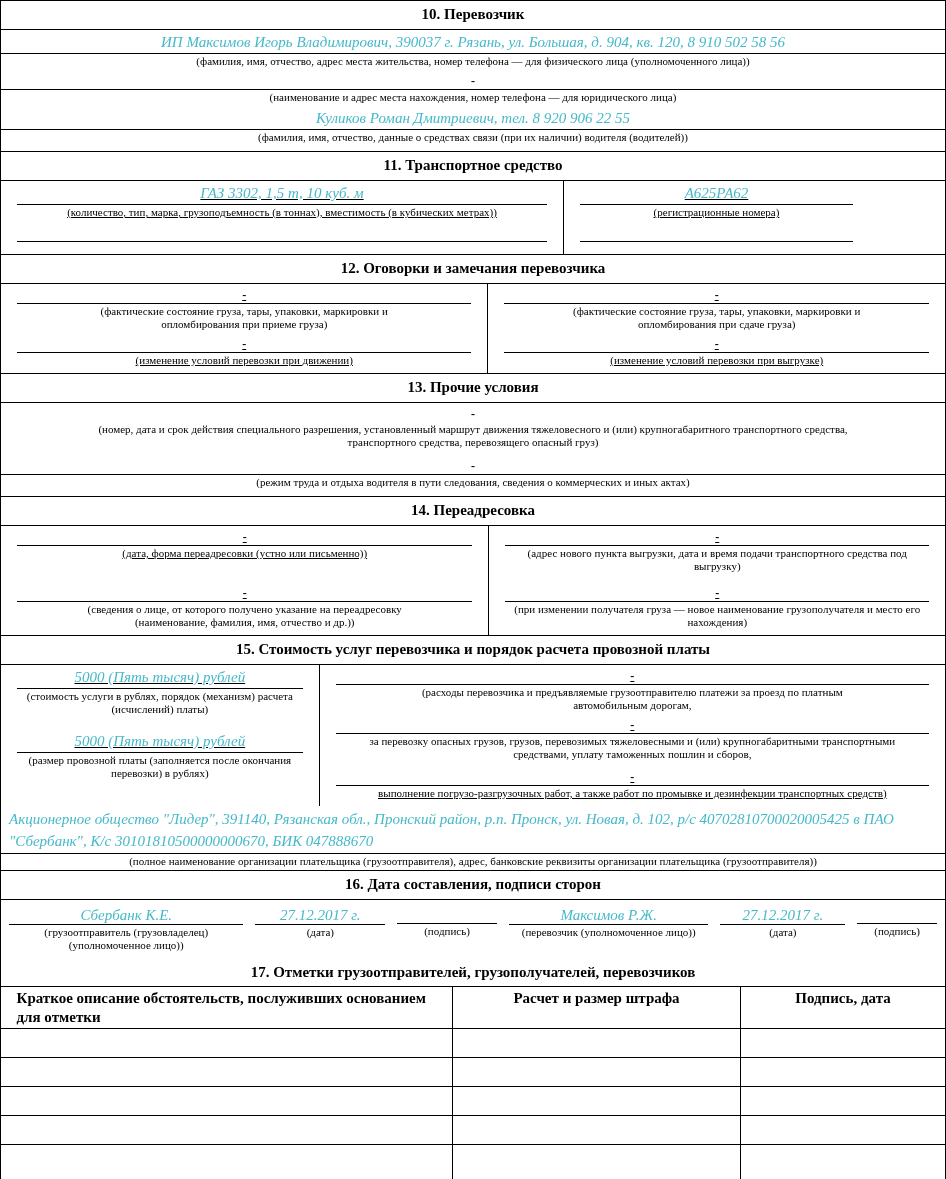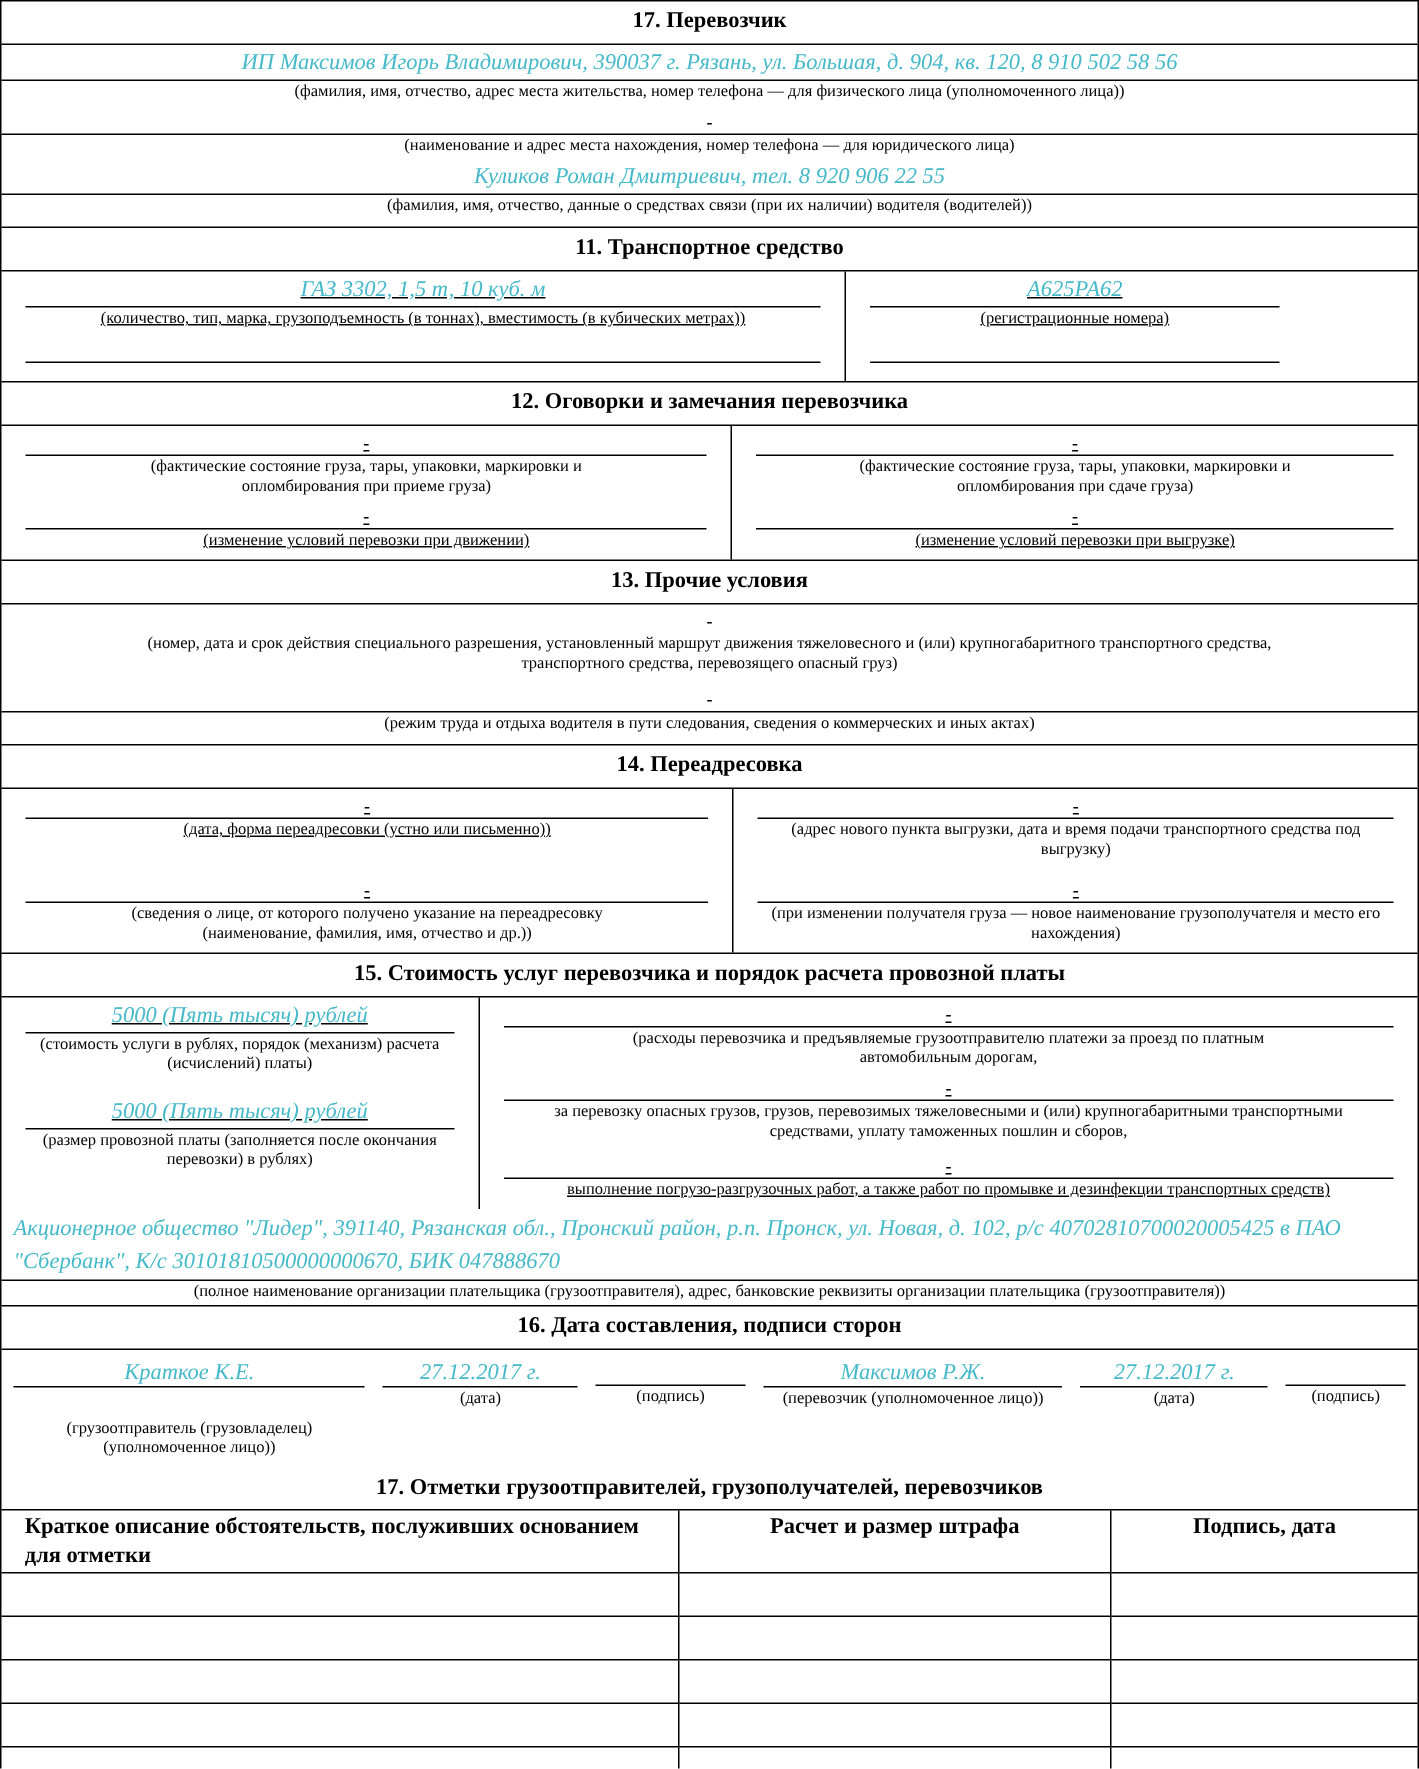--- a/index.html
+++ b/index.html
@@ -56,21 +56,21 @@
 
   .mh46 { min-height: 46px; }
   .mh49 { min-height: 49px; }
   .mh52 { min-height: 52px; }
   .mh56 { min-height: 56px; }
   .mh62 { min-height: 64px; }
 
   .w330 { max-width: 340px; } .w370 { max-width: 380px; }
   .w400 { max-width: 420px; } .w460 { max-width: 470px; }
   .w560 { max-width: 570px; } .w290 { max-width: 300px; }
-  .w800 { max-width: 820px; } .w220 { max-width: 225px; margin-top: 20px; }
+  .w800 { max-width: 820px; } .w220 { max-width: 225px; }
 
   
   .full .value { margin: 0; }
 
   
   .payer-value {
     font-style: italic; color: var(--accent);
     font-size: 15px; line-height: 22px; text-align: left;
     padding: 2px 8px 1px; border-bottom: 1px solid var(--bd);
   }
@@ -98,21 +98,21 @@
   .thead-cell .cap-inner { max-width: 420px; }
   .r-norm { height: 29px; }
   .r-big  { height: 56px; }
   .t17 .thead-cell { min-height: 42px; }
 </style>
 </head>
 <body>
 
 <div class="form">
 
-  <div class="sec-header">17. Перевозчик</div>
+  <div class="sec-header">10. Перевозчик</div>
   <div class="sec-body">
     <div class="field full">
       <div class="value">ИП Максимов Игорь Владимирович, 390037 г. Рязань, ул. Большая, д. 904, кв. 120, 8 910 502 58 56</div>
       <div class="caption">(фамилия, имя, отчество, адрес места жительства, номер телефона — для физического лица (уполномоченного лица))</div>
     </div>
     <div class="field full">
       <div class="value dash">-</div>
       <div class="caption">(наименование и адрес места нахождения, номер телефона — для юридического лица)</div>
     </div>
     <div class="field full pad-b">
@@ -227,21 +227,21 @@
     </div>
   </div>
   <div class="field full">
     <div class="payer-value">Акционерное общество "Лидер", 391140, Рязанская обл., Пронский район, р.п. Пронск, ул. Новая, д. 102, р/с 40702810700020005425 в ПАО "Сбербанк", К/с 30101810500000000670, БИК 047888670</div>
     <div class="caption">(полное наименование организации плательщика (грузоотправителя), адрес, банковские реквизиты организации плательщика (грузоотправителя))</div>
   </div>
 
   <div class="sec-header">16. Дата составления, подписи сторон</div>
   <div class="sig-row">
     <div class="sig-field sf1">
-      <div class="sig-value">Краткое К.Е.</div>
+      <div class="sig-value">Сбербанк К.Е.</div>
       <div class="caption"><span class="cap-inner w220">(грузоотправитель (грузовладелец) (уполномоченное лицо))</span></div>
     </div>
     <div class="sig-field sf2">
       <div class="sig-value">27.12.2017 г.</div>
       <div class="caption">(дата)</div>
     </div>
     <div class="sig-field sf3">
       <div class="sig-value"></div>
       <div class="caption">(подпись)</div>
     </div>

